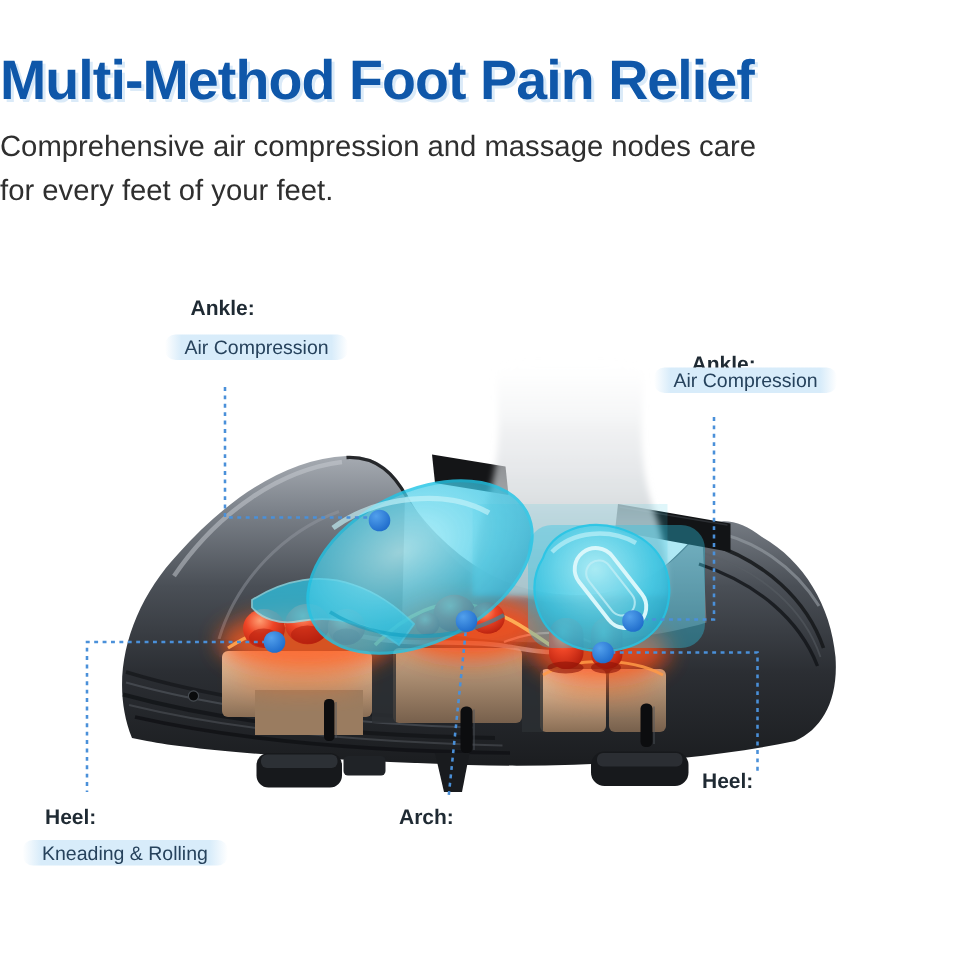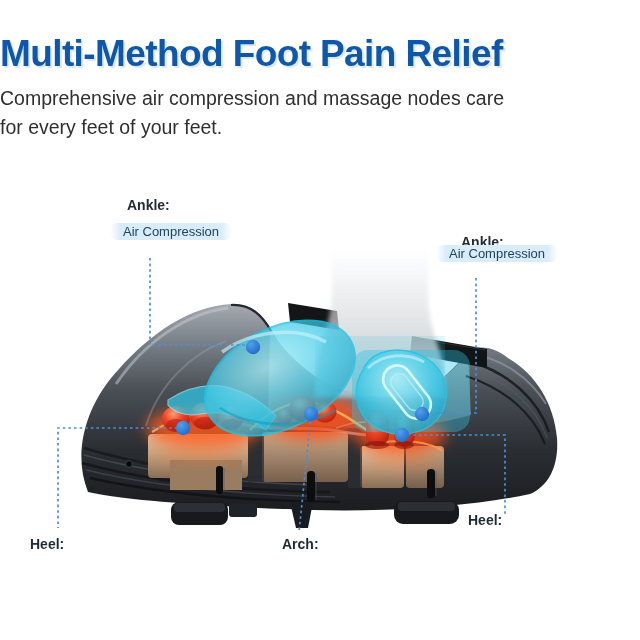--- a/index.html
+++ b/index.html
@@ -27,21 +27,21 @@
     text-align:center;
   }
   .pill-instep{left:110px;top:223px;}
   .pill-ankle{left:436px;top:245px;}
   .pill-toes{left:15px;top:560px;}
   .pill-arch{left:254px;top:557px;}
   .pill-heel{left:479px;top:531px;}
   .lbl-instep{left:127px;top:197px;}
   .lbl-ankle{left:461px;top:234px;}
   .lbl-toes{left:30px;top:536px;}
-  .lbl-arch{left:282px;top:536px;}
+  .lbl-arch{left:266px;top:536px;}
   .lbl-heel{left:468px;top:512px;}
   svg.scene{position:absolute;left:0;top:0;}
 </style>
 </head>
 <body>
 
 <div class="stage">
 
   <div class="title">Multi-Method Foot Pain Relief</div>
   <div class="subtitle">
@@ -228,18 +228,19 @@
     </g>
   </svg>
 
   <div class="co-label lbl-instep">Ankle:</div>
   <div class="pill pill-instep">Air Compression</div>
 
   <div class="co-label lbl-ankle">Ankle:</div>
   <div class="pill pill-ankle">Air Compression</div>
 
   <div class="co-label lbl-toes">Heel:</div>
+  <div class="pill pill-toes">Kneading &amp; Rolling</div>
 
   <div class="co-label lbl-arch">Arch:</div>
 
   <div class="co-label lbl-heel">Heel:</div>
 
 </div>
 
 </body></html>

